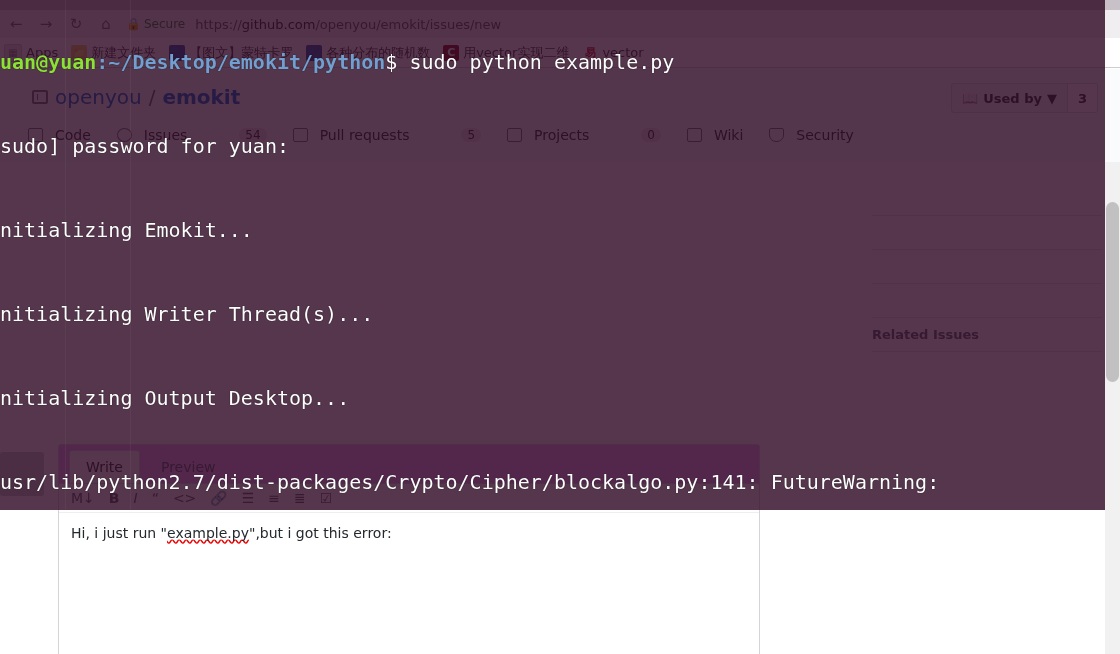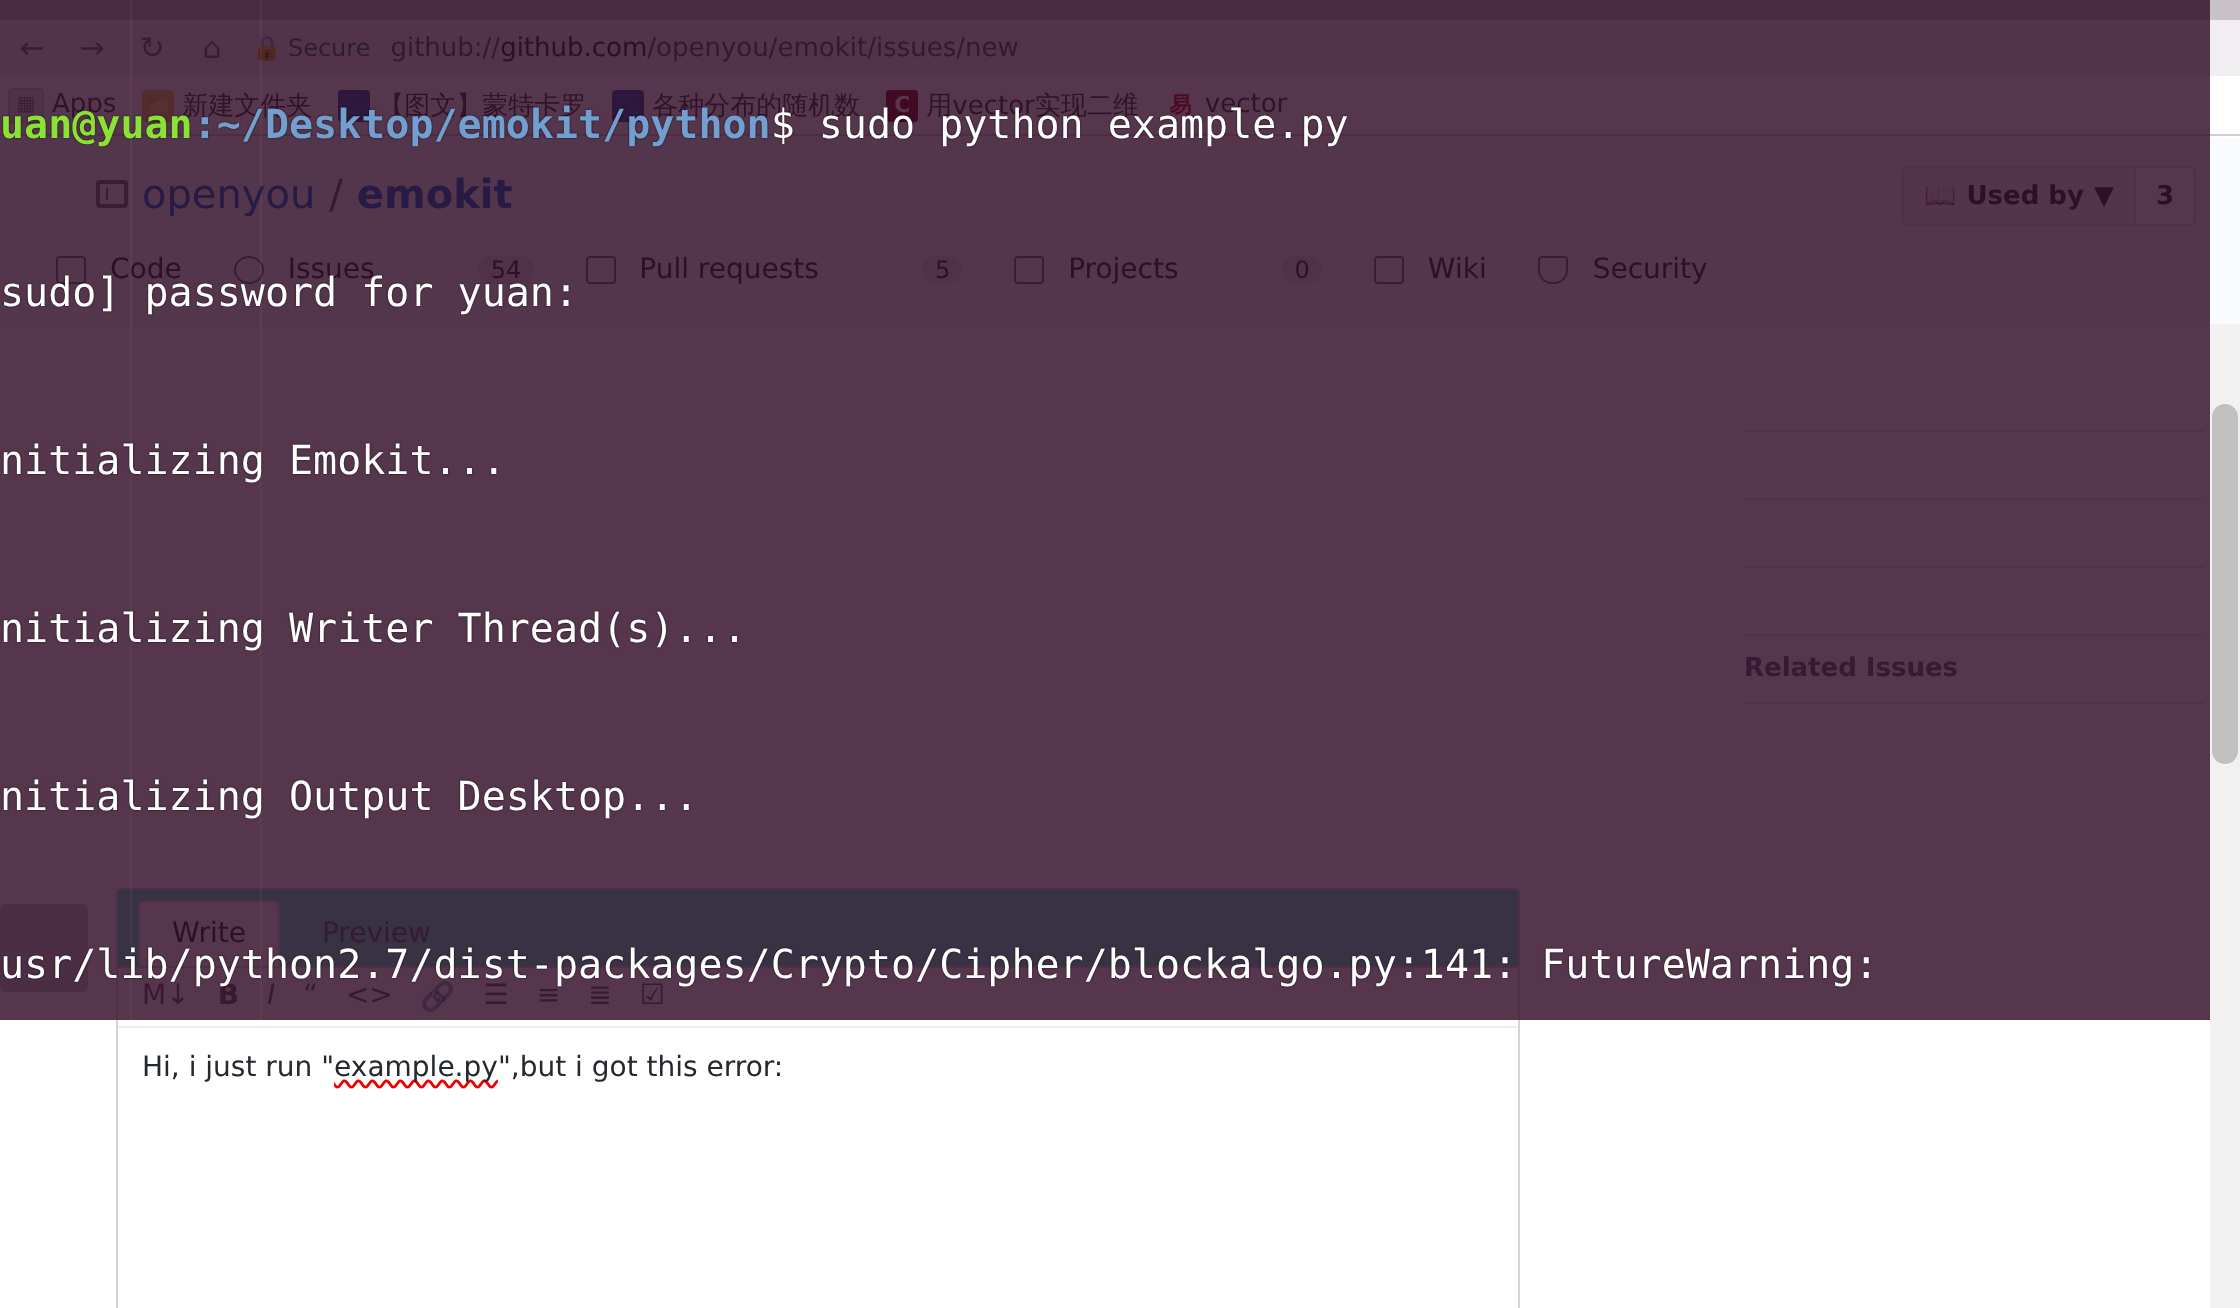--- a/index.html
+++ b/index.html
@@ -95,21 +95,21 @@
     background: #ffffff;
   }
   .gh-header-area {
     position: absolute;
     left: 0; top: 0; right: 0; height: 93px;
     background: #fafbfc;
     border-bottom: 1px solid #e1e4e8;
   }
   .gh-repo-title {
     position: absolute;
-    left: 48px; top: 16px;
+    left: 32px; top: 16px;
     font-size: 20px;
     color: #0366d6;
     display: flex; align-items: center; gap: 7px;
   }
   .gh-repo-title .repo-owner { font-weight: 400; }
   .gh-repo-title .repo-slash { color: #586069; font-weight: 400; }
   .gh-repo-title .repo-name { font-weight: 600; }
   .gh-repo-icon {
     width: 16px; height: 14px;
     border: 2px solid #6a737d;
@@ -192,21 +192,21 @@
     width: 700px; height: 250px;
     border: 1px solid #d1d5da;
     border-radius: 3px;
     background: #fff;
   }
   .gh-tabs {
     display: flex;
     height: 38px;
     align-items: flex-end;
     padding-left: 10px;
-    background: #5eead4;
+    background: #f0abfc;
     border-bottom: 1px solid #d1d5da;
     gap: 4px;
   }
   .gh-tab {
     padding: 8px 16px;
     font-size: 14px;
     color: #586069;
     border: 1px solid transparent;
     border-bottom: none;
     border-radius: 3px 3px 0 0;
@@ -324,21 +324,21 @@
     <div class="b-urlbar">
       <span class="nav-ico">←</span>
       <span class="nav-ico">→</span>
       <span class="nav-ico">↻</span>
       <span class="nav-ico">⌂</span>
       <span class="secure-lock">
         <span>🔒</span>
         <span>Secure</span>
       </span>
       <span class="url-text">
-        <span>github://</span><span class="url-host">github.com</span><span>/openyou/emokit/issues/new</span>
+        <span>https://</span><span class="url-host">github.com</span><span>/openyou/emokit/issues/new</span>
       </span>
     </div>
 
     <div class="b-bookmarks">
       <div class="bm">
         <span class="bm-ico ico-apps">▦</span>
         <span>Apps</span>
       </div>
       <div class="bm">
         <span class="bm-ico ico-folder">📁</span>

